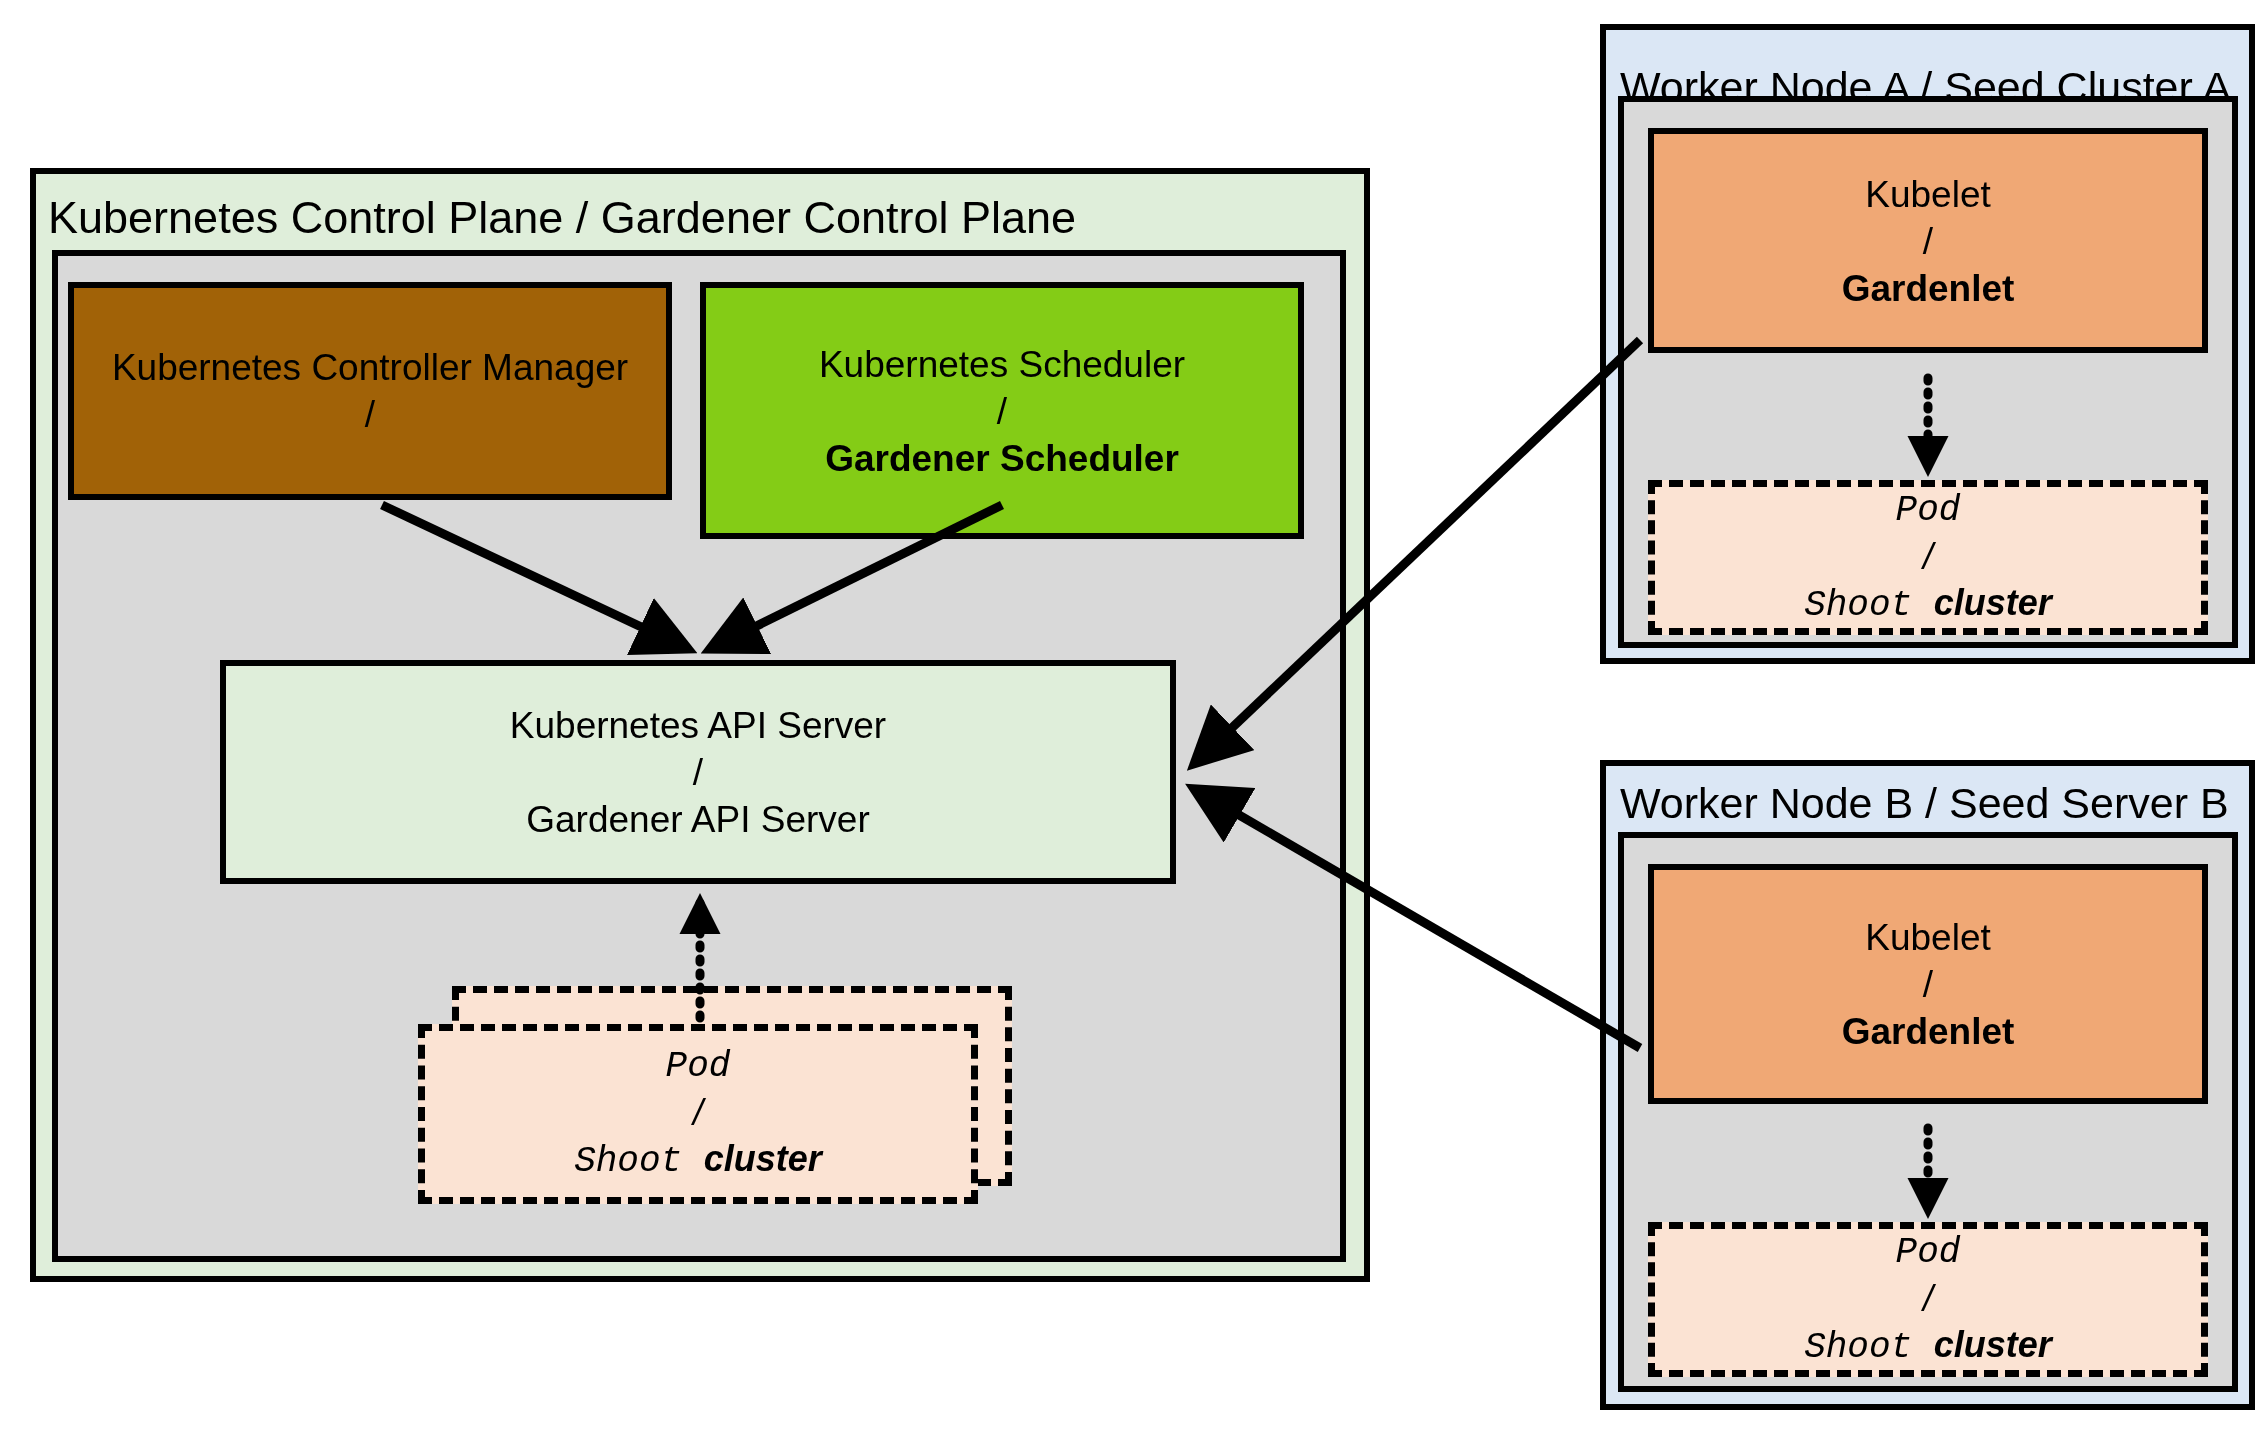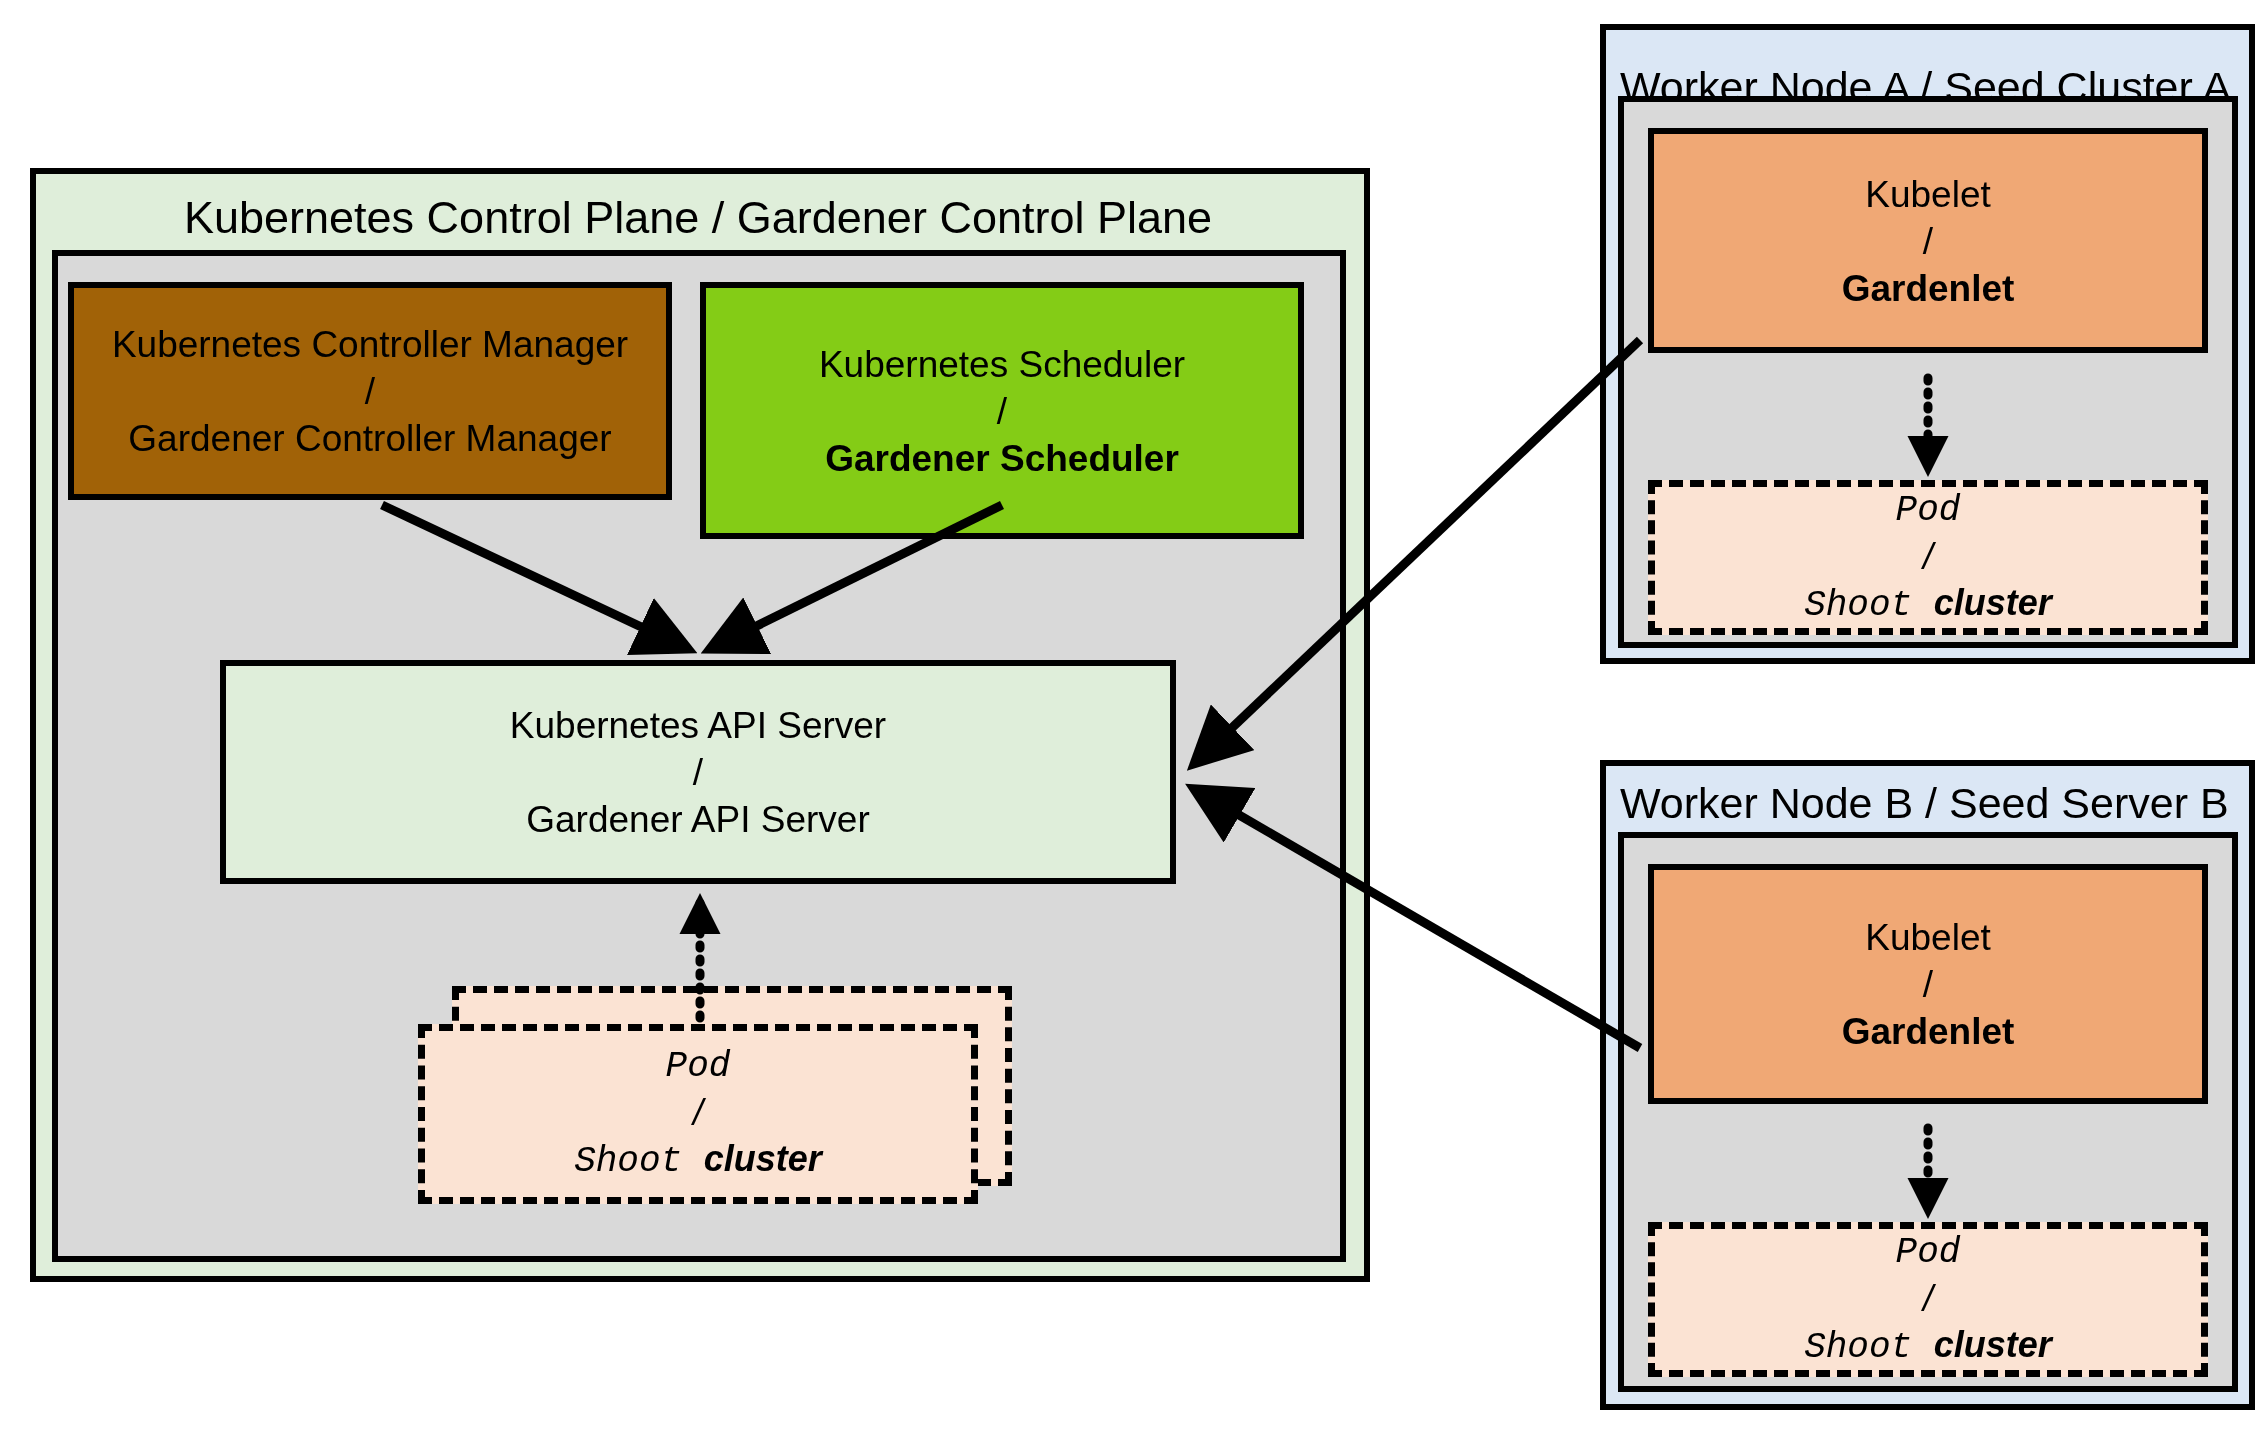--- a/index.html
+++ b/index.html
@@ -6,21 +6,21 @@
   body{width:2266px;height:1434px;position:relative;
        font-family:"Liberation Sans","DejaVu Sans",sans-serif;color:#000;}
   .stage{position:absolute;left:0;top:0;width:2266px;height:1434px;}
   .box{position:absolute;box-sizing:border-box;}
   .solid{border:6px solid #000;padding-left:16px;}
   .dashed{border:7px dashed #000;}
 
   
   #cp-outer{left:30px;top:168px;width:1340px;height:1114px;background:#dfeeda;}
   #cp-title{position:absolute;left:48px;top:186px;width:1300px;height:64px;
-            font-size:45px;line-height:64px;white-space:nowrap;text-align:center;}
+            font-size:45px;line-height:64px;white-space:nowrap;}
   #cp-inner{left:52px;top:250px;width:1294px;height:1012px;background:#d9d9d9;}
 
   
   #kcm{left:68px;top:282px;width:604px;height:218px;background:#a16207;}
   #ksched{left:700px;top:282px;width:604px;height:257px;background:#84cc16;}
 
   
   #apisrv{left:220px;top:660px;width:956px;height:224px;background:#dfeeda;}
 
   
@@ -56,21 +56,20 @@
 <div class="stage">
 
   <div class="box solid" id="cp-outer"></div>
   <div id="cp-title">Kubernetes Control Plane / Gardener Control Plane</div>
   <div class="box solid" id="cp-inner"></div>
 
   <div class="box solid" id="kcm">
     <div class="ct">
       <div>Kubernetes Controller Manager</div>
       <div>/</div>
-      <div>Gardener Controller Manager</div>
     </div>
   </div>
 
   <div class="box solid" id="ksched">
     <div class="ct">
       <div>Kubernetes Scheduler</div>
       <div>/</div>
       <div class="b">Gardener Scheduler</div>
     </div>
   </div>

